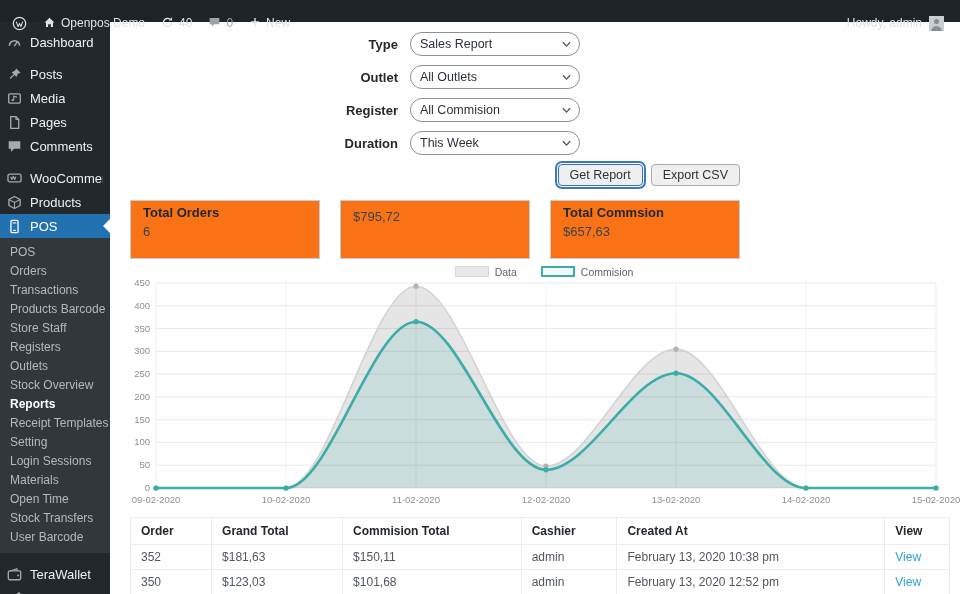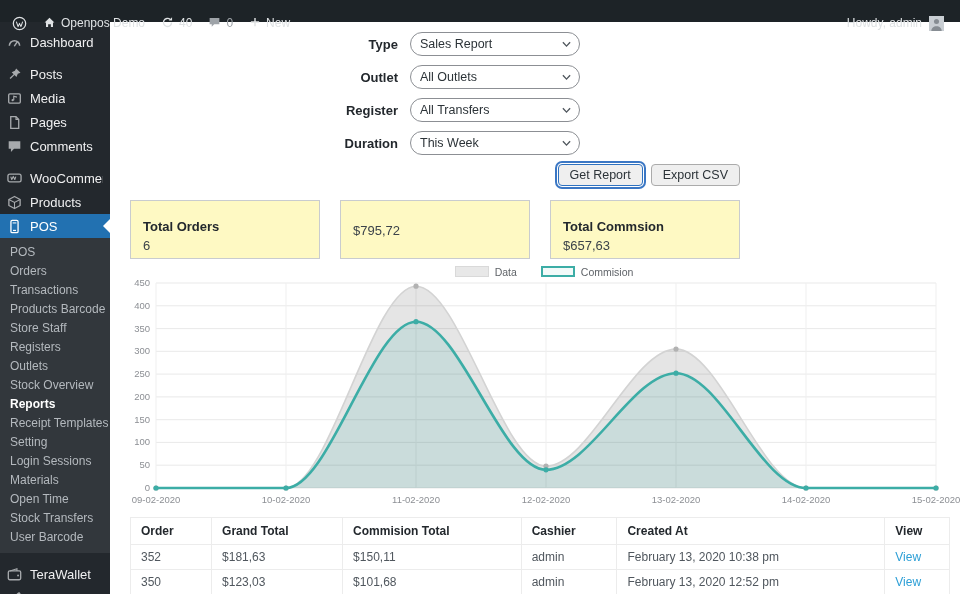--- a/index.html
+++ b/index.html
@@ -37,21 +37,21 @@
   .select-box { position:relative; width:170px; height:24px; border:1px solid #8c8f94; border-radius:12px;
     background:#fff; display:flex; align-items:center; padding:0 24px 0 9px; font-size:12.5px; color:#2c3338; cursor:pointer; }
   .select-box svg { position:absolute; right:8px; top:8px; color:#50575e; }
 
   .buttons-row { width:610px; display:flex; justify-content:flex-end; gap:8px; margin-top:8px; height:23px; }
   .btn { height:22px; padding:0 11px; font-size:12.5px; font-family:inherit; color:#2c3338;
     background:#efefef; border:1px solid #ababab; border-radius:4px; cursor:pointer; }
   .btn.focused { border-color:#2f72c0; box-shadow:0 0 0 1px #fff, 0 0 0 3px #3b77c4; }
 
   .cards-row { width:610px; display:flex; gap:20px; margin-top:13px; }
-  .card { flex:1; height:59px; border:1px solid #c9cccf; padding:18px 12px; background:#fef9c3; }
+  .card { flex:1; height:59px; border:1px solid #c9cccf; padding:4px 12px; background:#f97316; }
   .card-title { font-size:13px; font-weight:bold; color:#23282d; }
   .card-value { font-size:13px; color:#3c434a; margin-top:4px; }
 
   .chart-legend { width:820px; display:flex; justify-content:center; align-items:center; gap:16px; margin-top:6px; height:13px; }
   .legend-item { display:flex; align-items:center; gap:6px; font-size:10.5px; color:#5f6368; cursor:pointer;margin-left:8px; }
   .swatch-data { width:34px; height:11px; background:#e8e8e8; border:1px solid #d9d9d9; }
   .swatch-comm { width:34px; height:11px; background:#f2faf9; border:2px solid #3cada6; }
 
   #sales-chart { display:block; overflow:visible; }
   #sales-chart text { font-size:9.5px; fill:#8c8f94; font-family:"Liberation Sans",sans-serif; }
@@ -223,21 +223,21 @@
     <div class="select-box">
       <span>All Outlets</span>
       <svg width="9" height="7" viewBox="0 0 10 7">
           <path d="M1 1 l4 4.3 L9 1" fill="none" stroke="currentColor" stroke-width="1.5"></path>
         </svg>
     </div>
   </div>
   <div class="form-row">
     <div class="form-label">Register</div>
     <div class="select-box">
-      <span>All Transfers</span>
+      <span>All Commision</span>
       <svg width="9" height="7" viewBox="0 0 10 7">
           <path d="M1 1 l4 4.3 L9 1" fill="none" stroke="currentColor" stroke-width="1.5"></path>
         </svg>
     </div>
   </div>
   <div class="form-row">
     <div class="form-label">Duration</div>
     <div class="select-box">
       <span>This Week</span>
       <svg width="9" height="7" viewBox="0 0 10 7">

